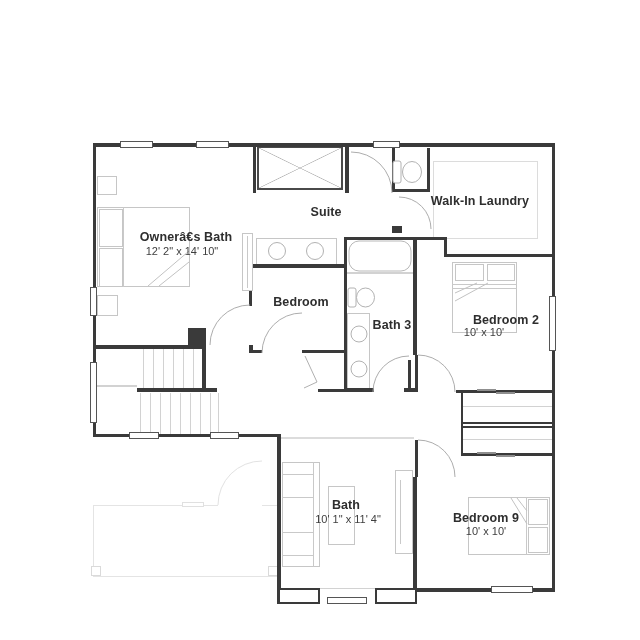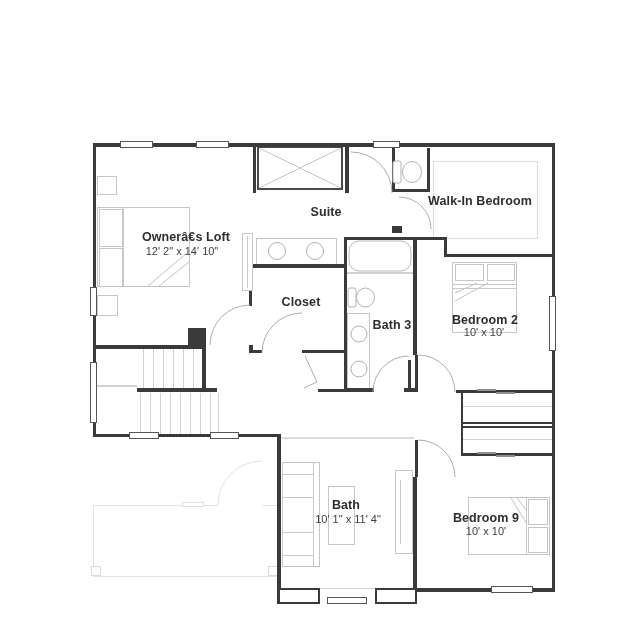--- a/index.html
+++ b/index.html
@@ -177,25 +177,25 @@
       <circle cx="359" cy="369" r="8"></circle>
     </g>
     <g stroke="#c2c2c2" stroke-width="1" fill="none">
       <path d="M148,286 L189,251 M159,286 L189,262"></path>
       <path d="M455,301 L488,283 M455,293 L477,283"></path>
       <path d="M511,498 L527,524 M517,498 L527,511"></path>
     </g>
     <path d="M305,356 L317,382 L304,388" stroke="#b0b0b0" fill="none"></path>
   </svg>
 
-  <div class="lbl" style="left:186px;top:237px">Ownerâ€͸s Loft</div>
+  <div class="lbl" style="left:186px;top:237px">Ownerâ€͸s Bath</div>
   <div class="dim" style="left:182px;top:251px">12' 2" x 14' 10"</div>
   <div class="lbl" style="left:326px;top:212px">Suite</div>
-  <div class="lbl" style="left:480px;top:201px">Walk-In Bedroom</div>
-  <div class="lbl" style="left:301px;top:302px">Closet</div>
+  <div class="lbl" style="left:480px;top:201px">Walk-In Laundry</div>
+  <div class="lbl" style="left:301px;top:302px">Bedroom</div>
   <div class="lbl" style="left:392px;top:325px">Bath 3</div>
-  <div class="lbl" style="left:485px;top:320px">Bedroom 2</div>
+  <div class="lbl" style="left:506px;top:320px">Bedroom 2</div>
   <div class="dim" style="left:484px;top:332px">10' x 10'</div>
   <div class="lbl" style="left:346px;top:505px">Bath</div>
   <div class="dim" style="left:348px;top:519px">10' 1" x 11' 4"</div>
   <div class="lbl" style="left:486px;top:518px">Bedroom 9</div>
   <div class="dim" style="left:486px;top:531px">10' x 10'</div>
 </div>
 
 </body></html>

